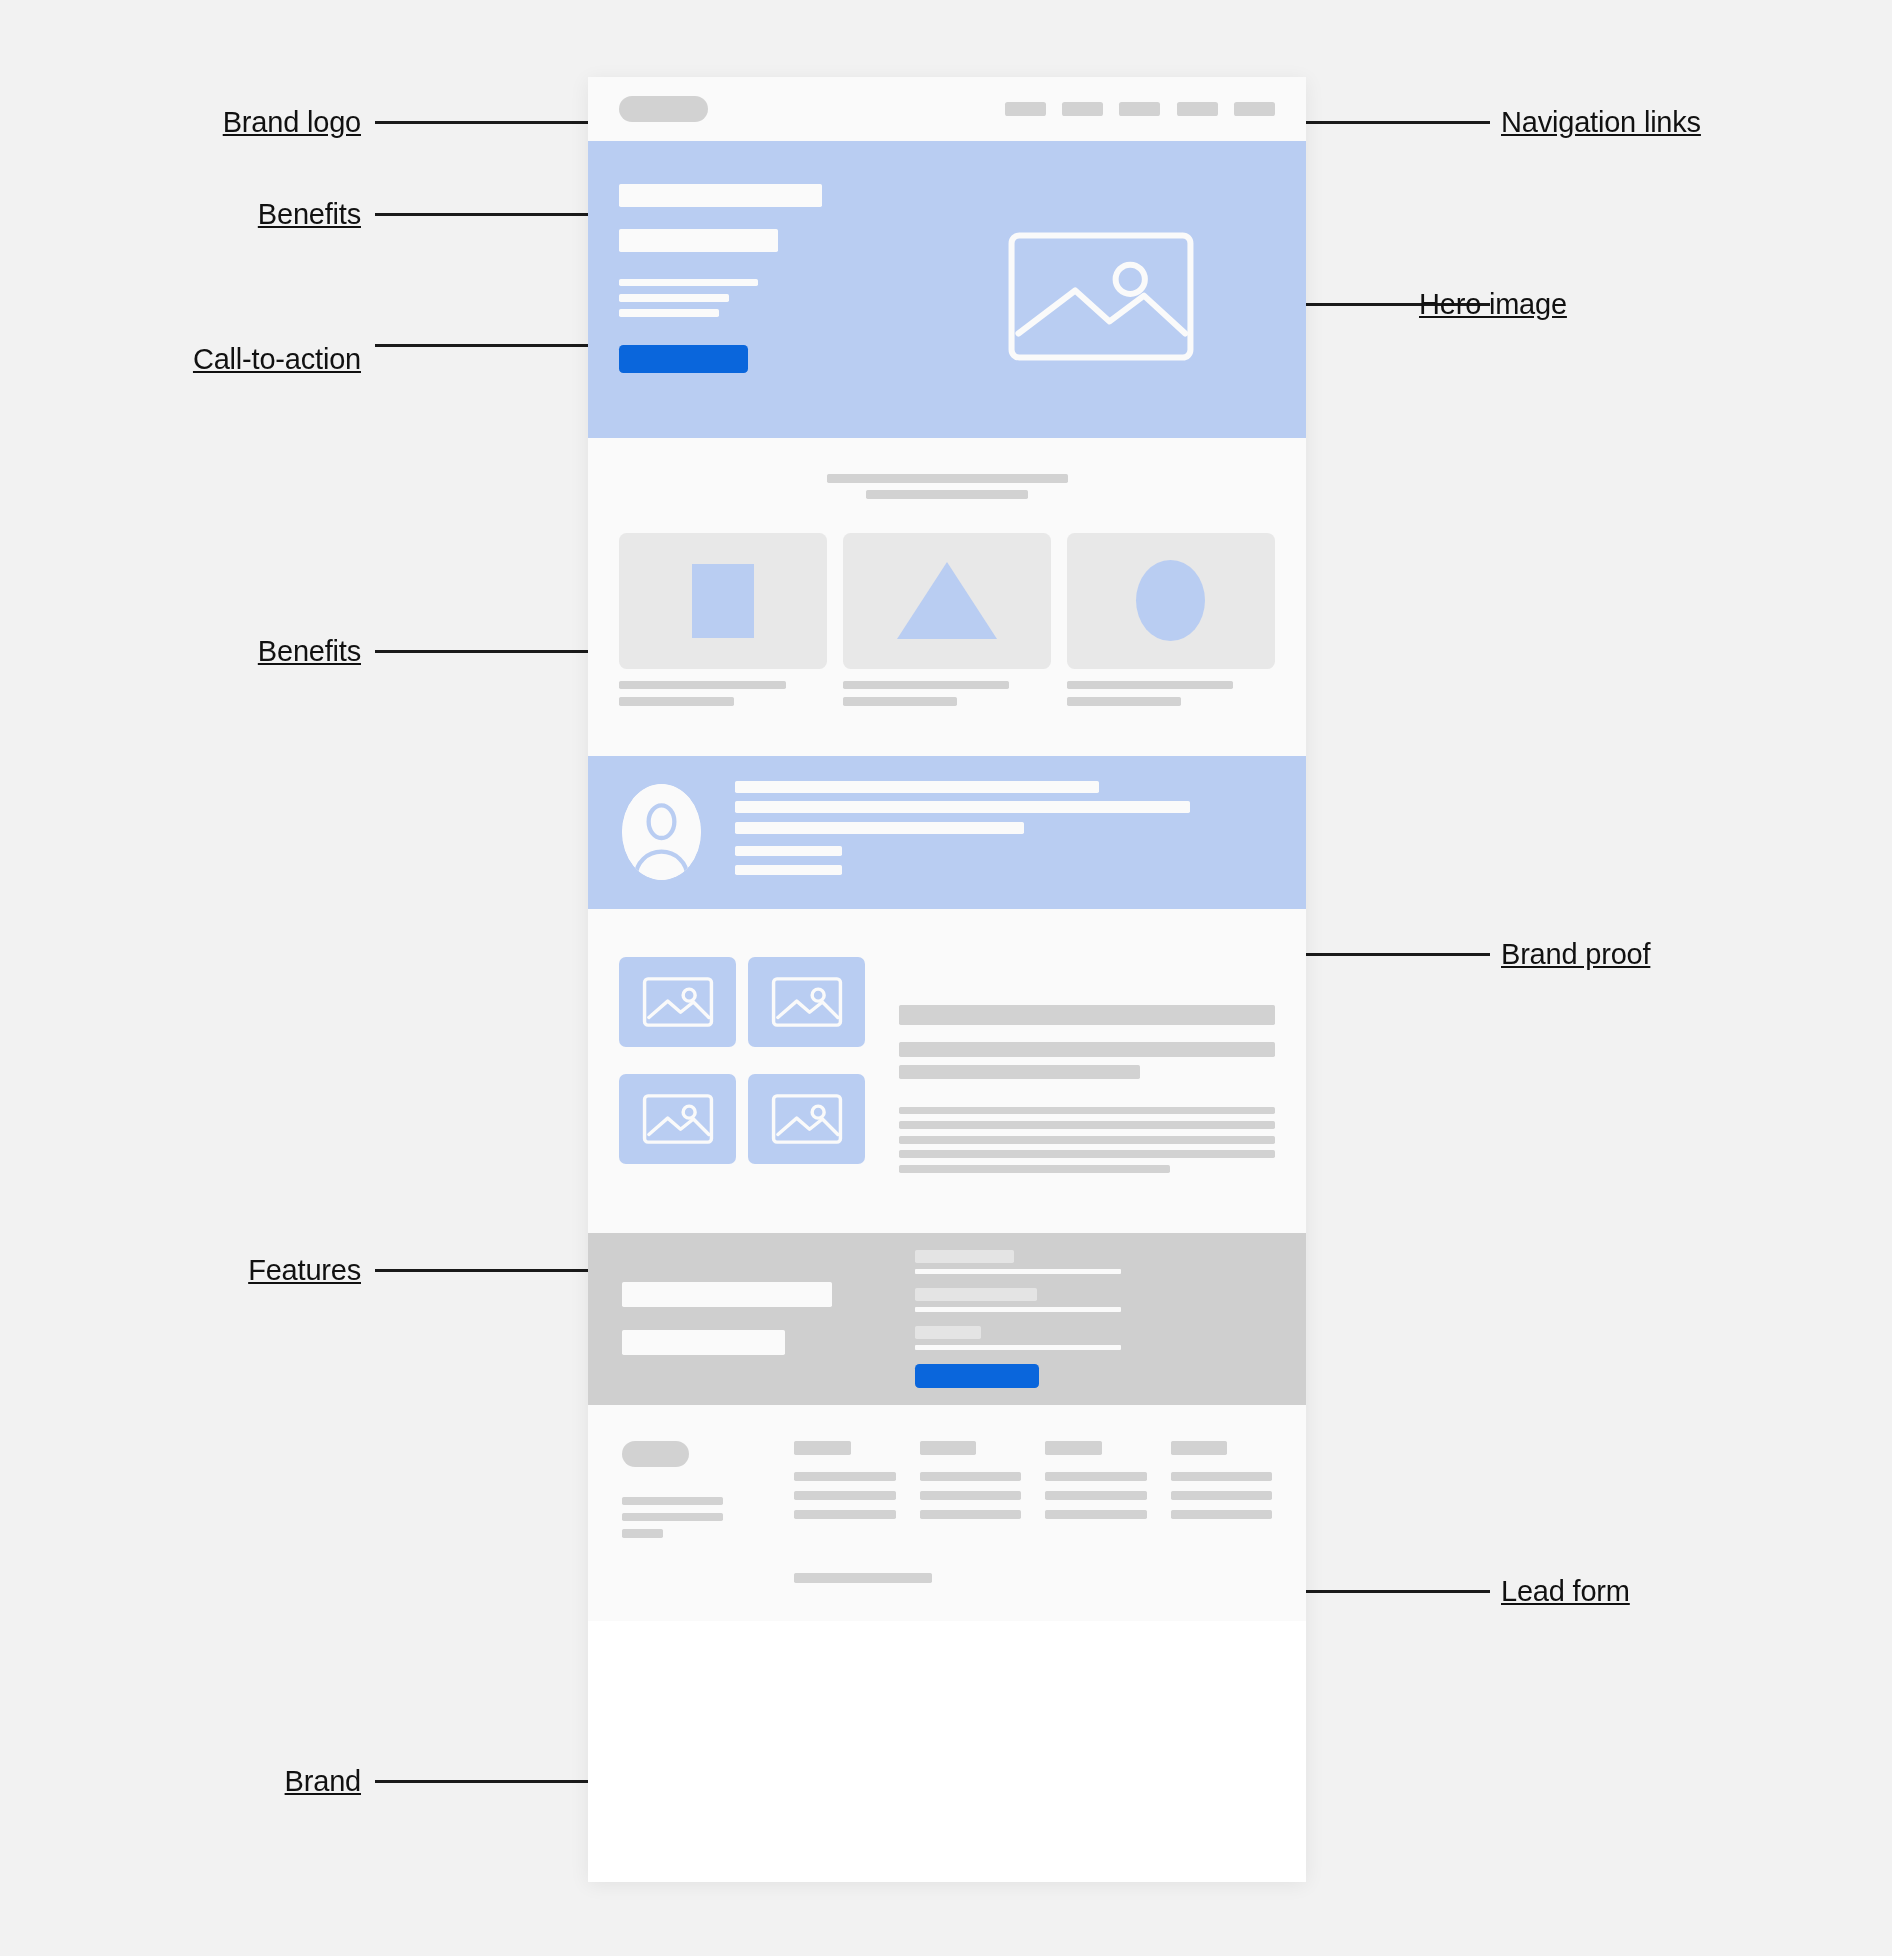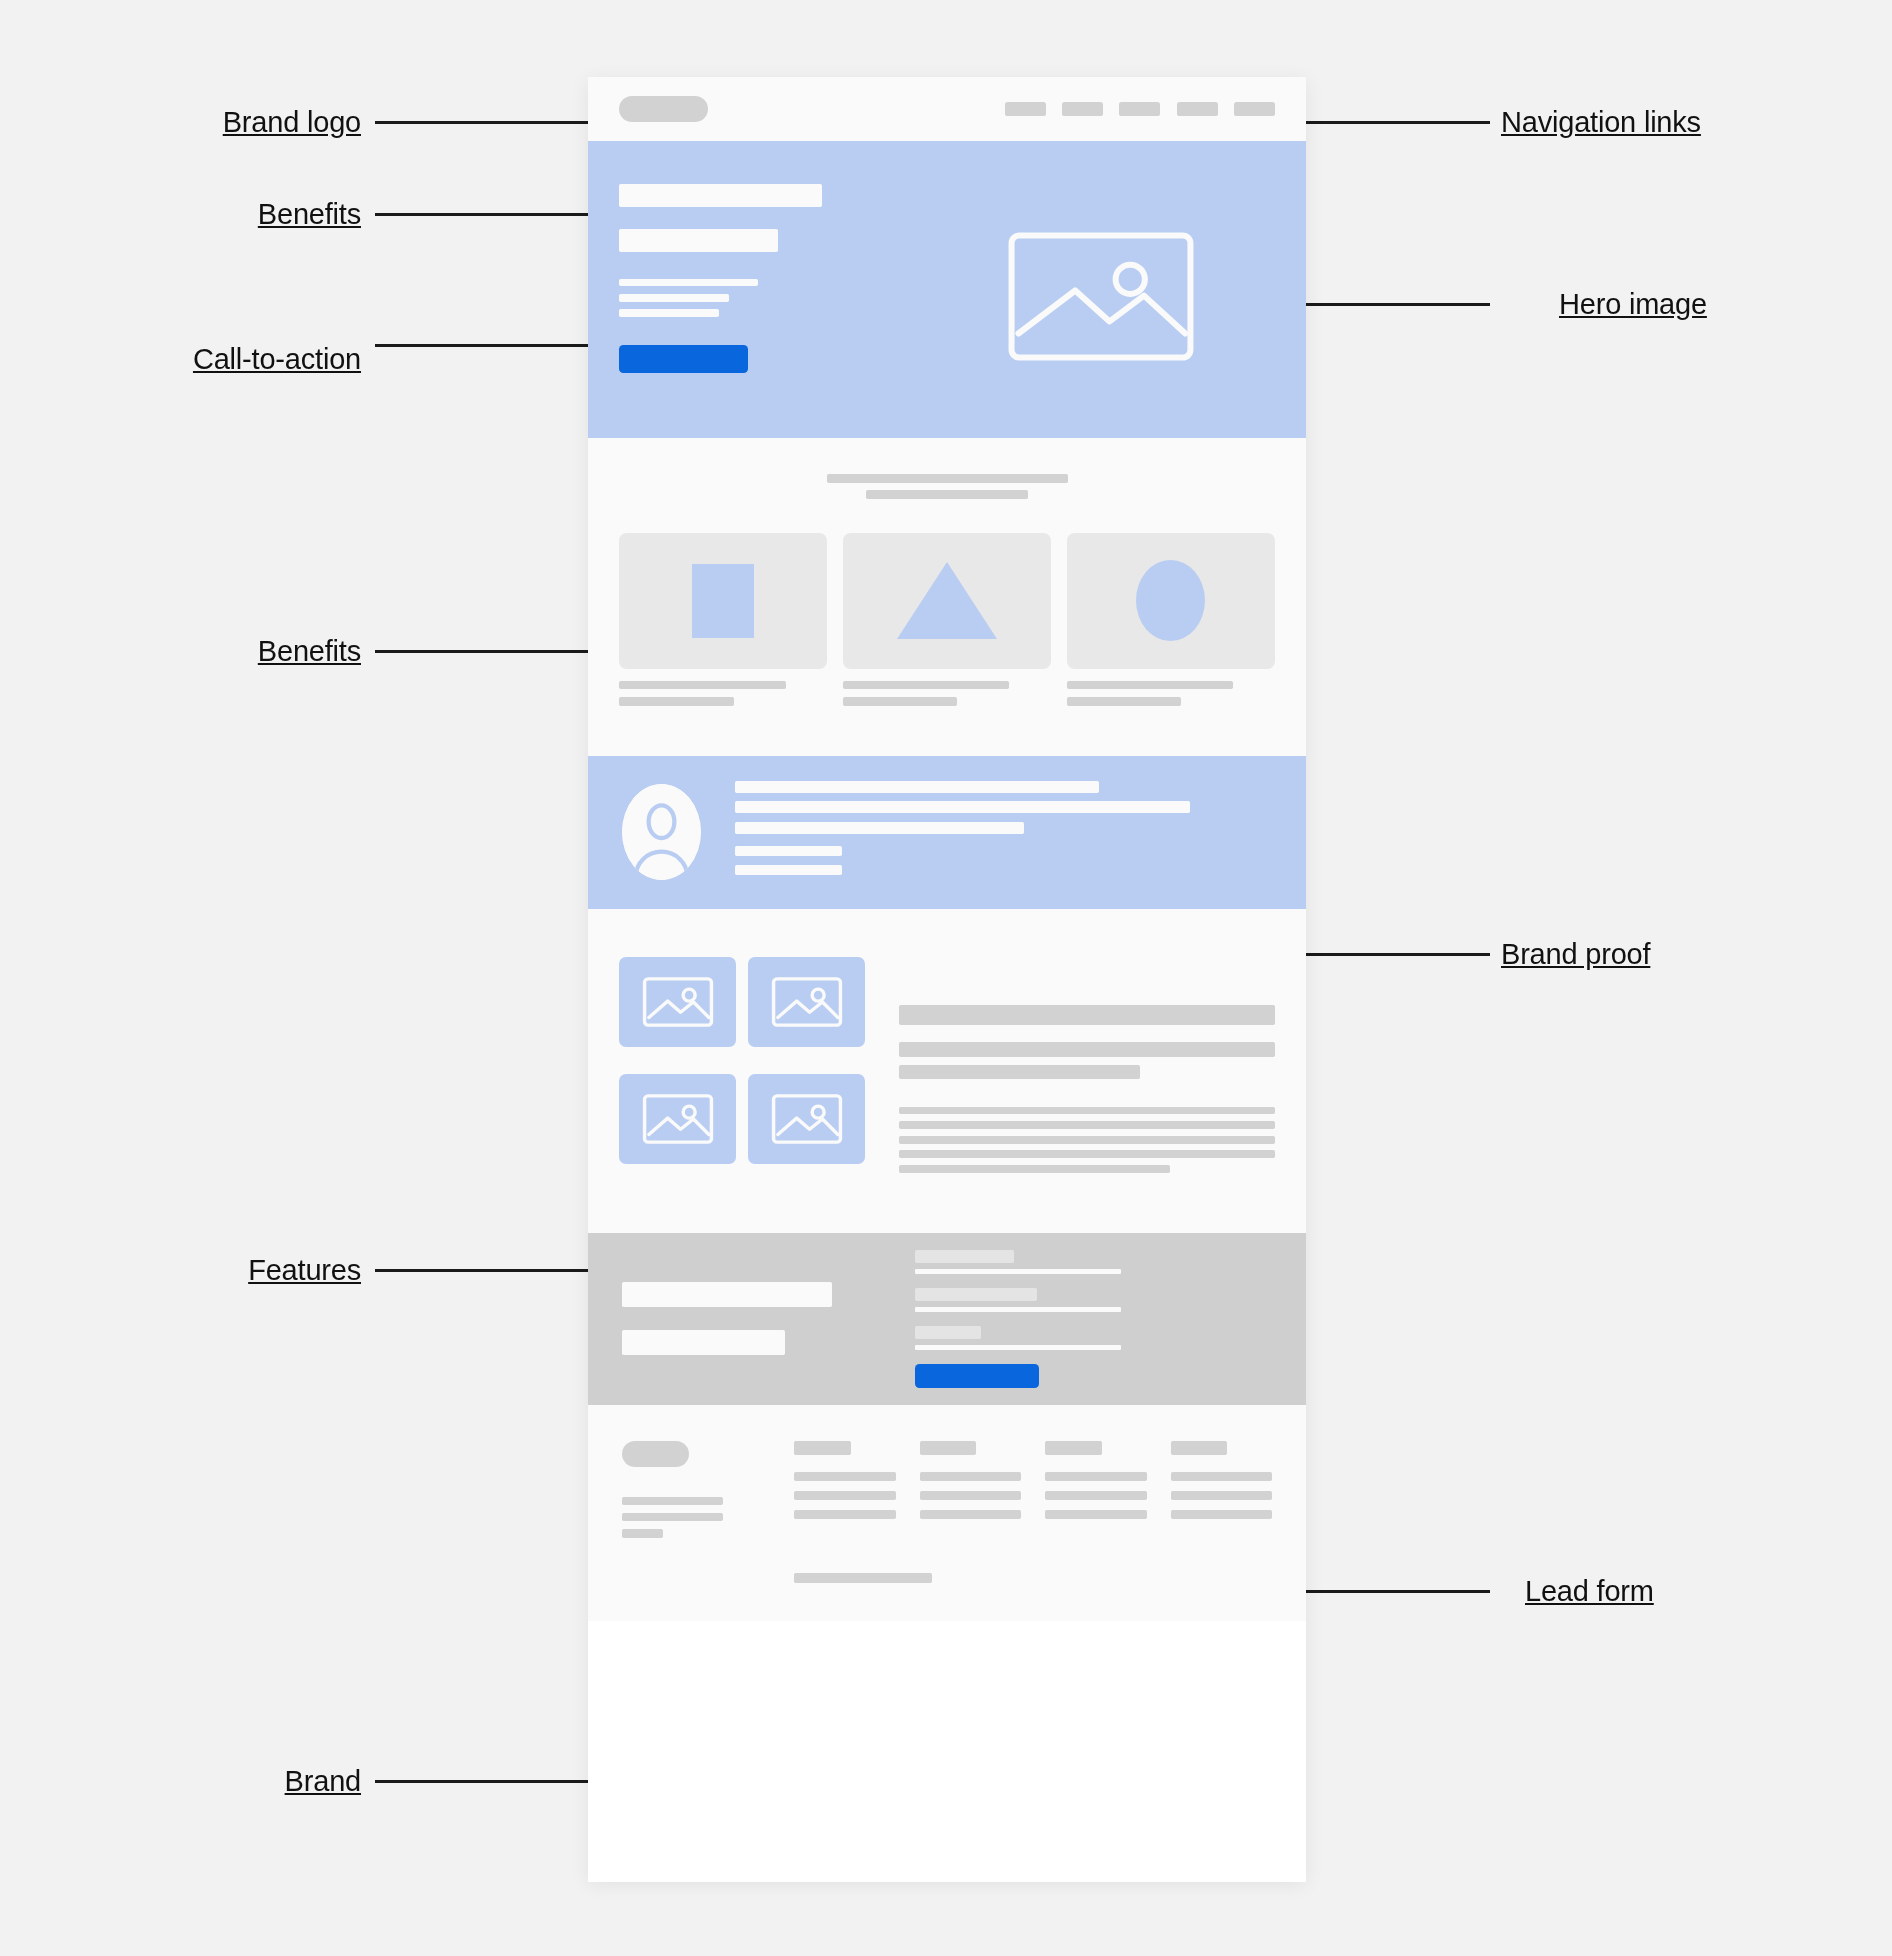--- a/index.html
+++ b/index.html
@@ -205,29 +205,29 @@
 <div class="annot left" style="left:34px; top:1767px; width:327px;">Brand</div>
 <div class="leader" style="left:375px; top:1780px; width:225px;"></div>
 <div class="dot" style="left:594px; top:1773px;"></div>
 
 <div class="dot" style="left:1268px; top:114px;"></div>
 <div class="leader" style="left:1284px; top:121px; width:206px;"></div>
 <div class="annot right" style="left:1501px; top:108px;">Navigation links</div>
 
 <div class="dot" style="left:1268px; top:296px;"></div>
 <div class="leader" style="left:1284px; top:303px; width:206px;"></div>
-<div class="annot right" style="left:1559px; top:290px;">Hero image</div>
+<div class="annot right" style="left:1419px; top:290px;">Hero image</div>
 
 <div class="dot" style="left:1268px; top:946px;"></div>
 <div class="leader" style="left:1284px; top:953px; width:206px;"></div>
 <div class="annot right" style="left:1501px; top:940px;">Brand proof</div>
 
 <div class="dot" style="left:1268px; top:1583px;"></div>
 <div class="leader" style="left:1284px; top:1590px; width:206px;"></div>
-<div class="annot right" style="left:1501px; top:1577px;margin-left:24px;">Lead form</div>
+<div class="annot right" style="left:1501px; top:1577px;">Lead form</div>
 
 <div id="wireframe">
 
   <div class="sec navbar">
     <div class="logo-pill"></div>
     <div class="nav-links">
       <div class="bar"></div>
       <div class="bar"></div>
       <div class="bar"></div>
       <div class="bar"></div>

